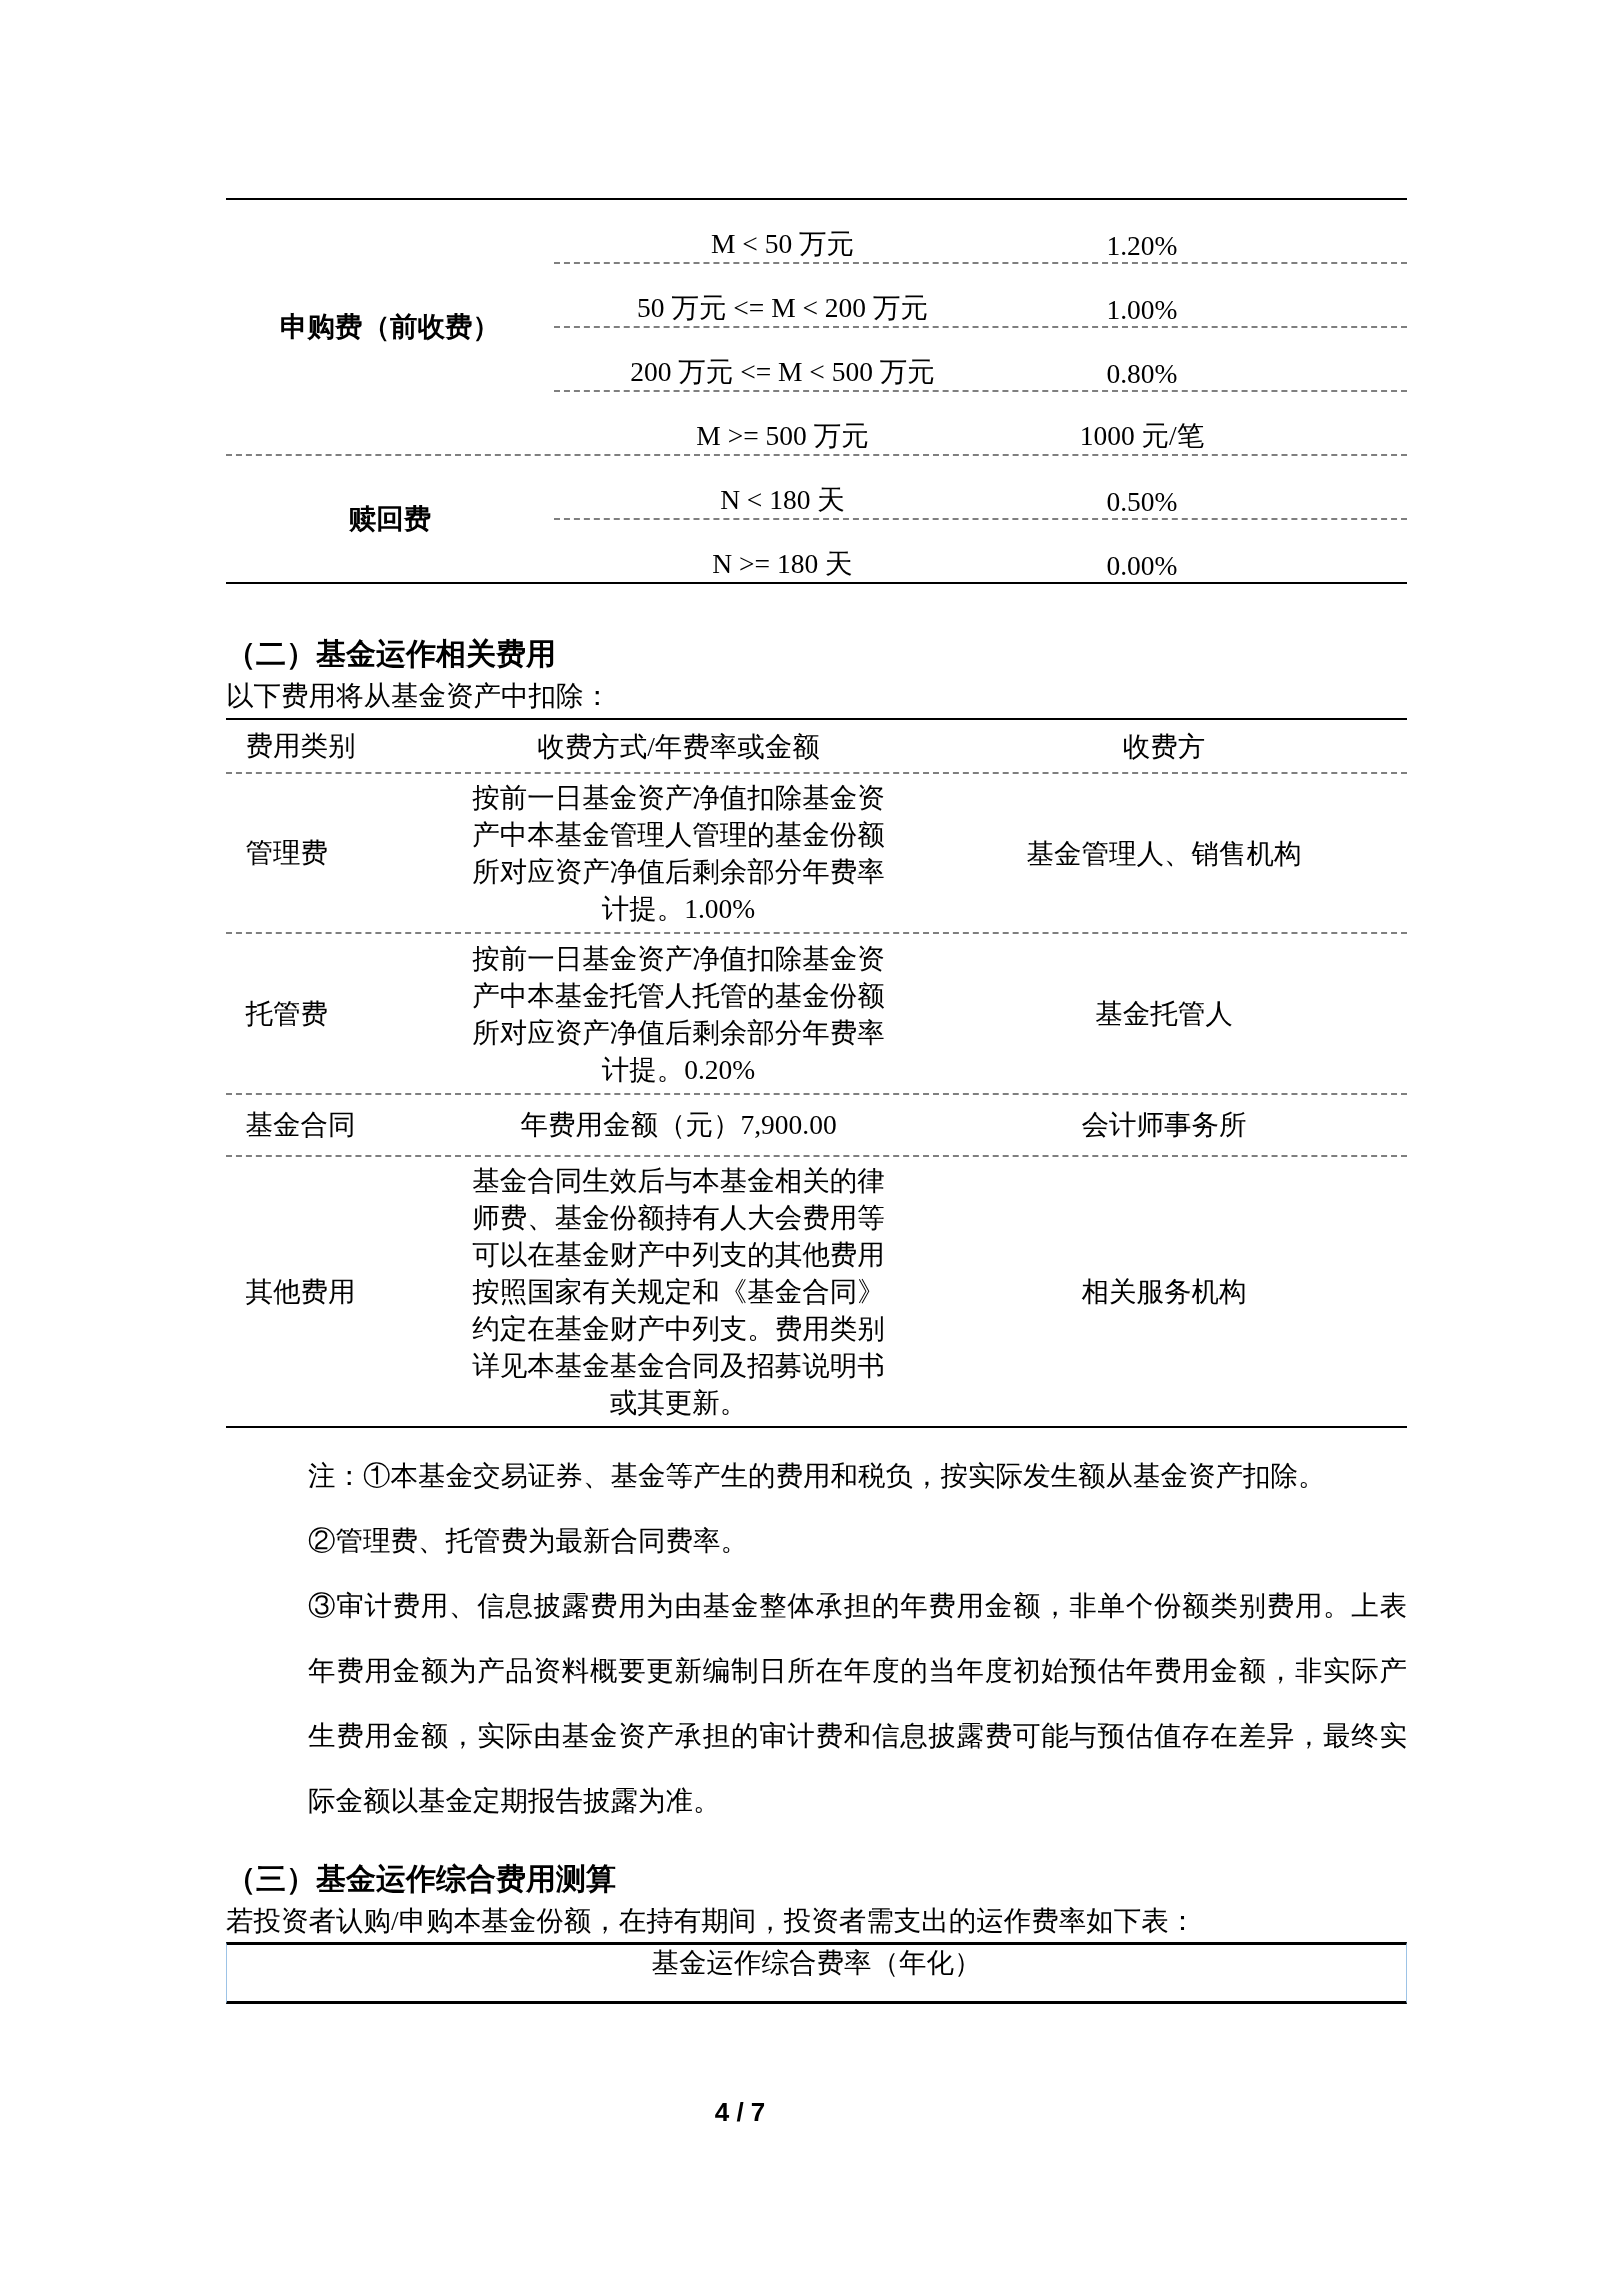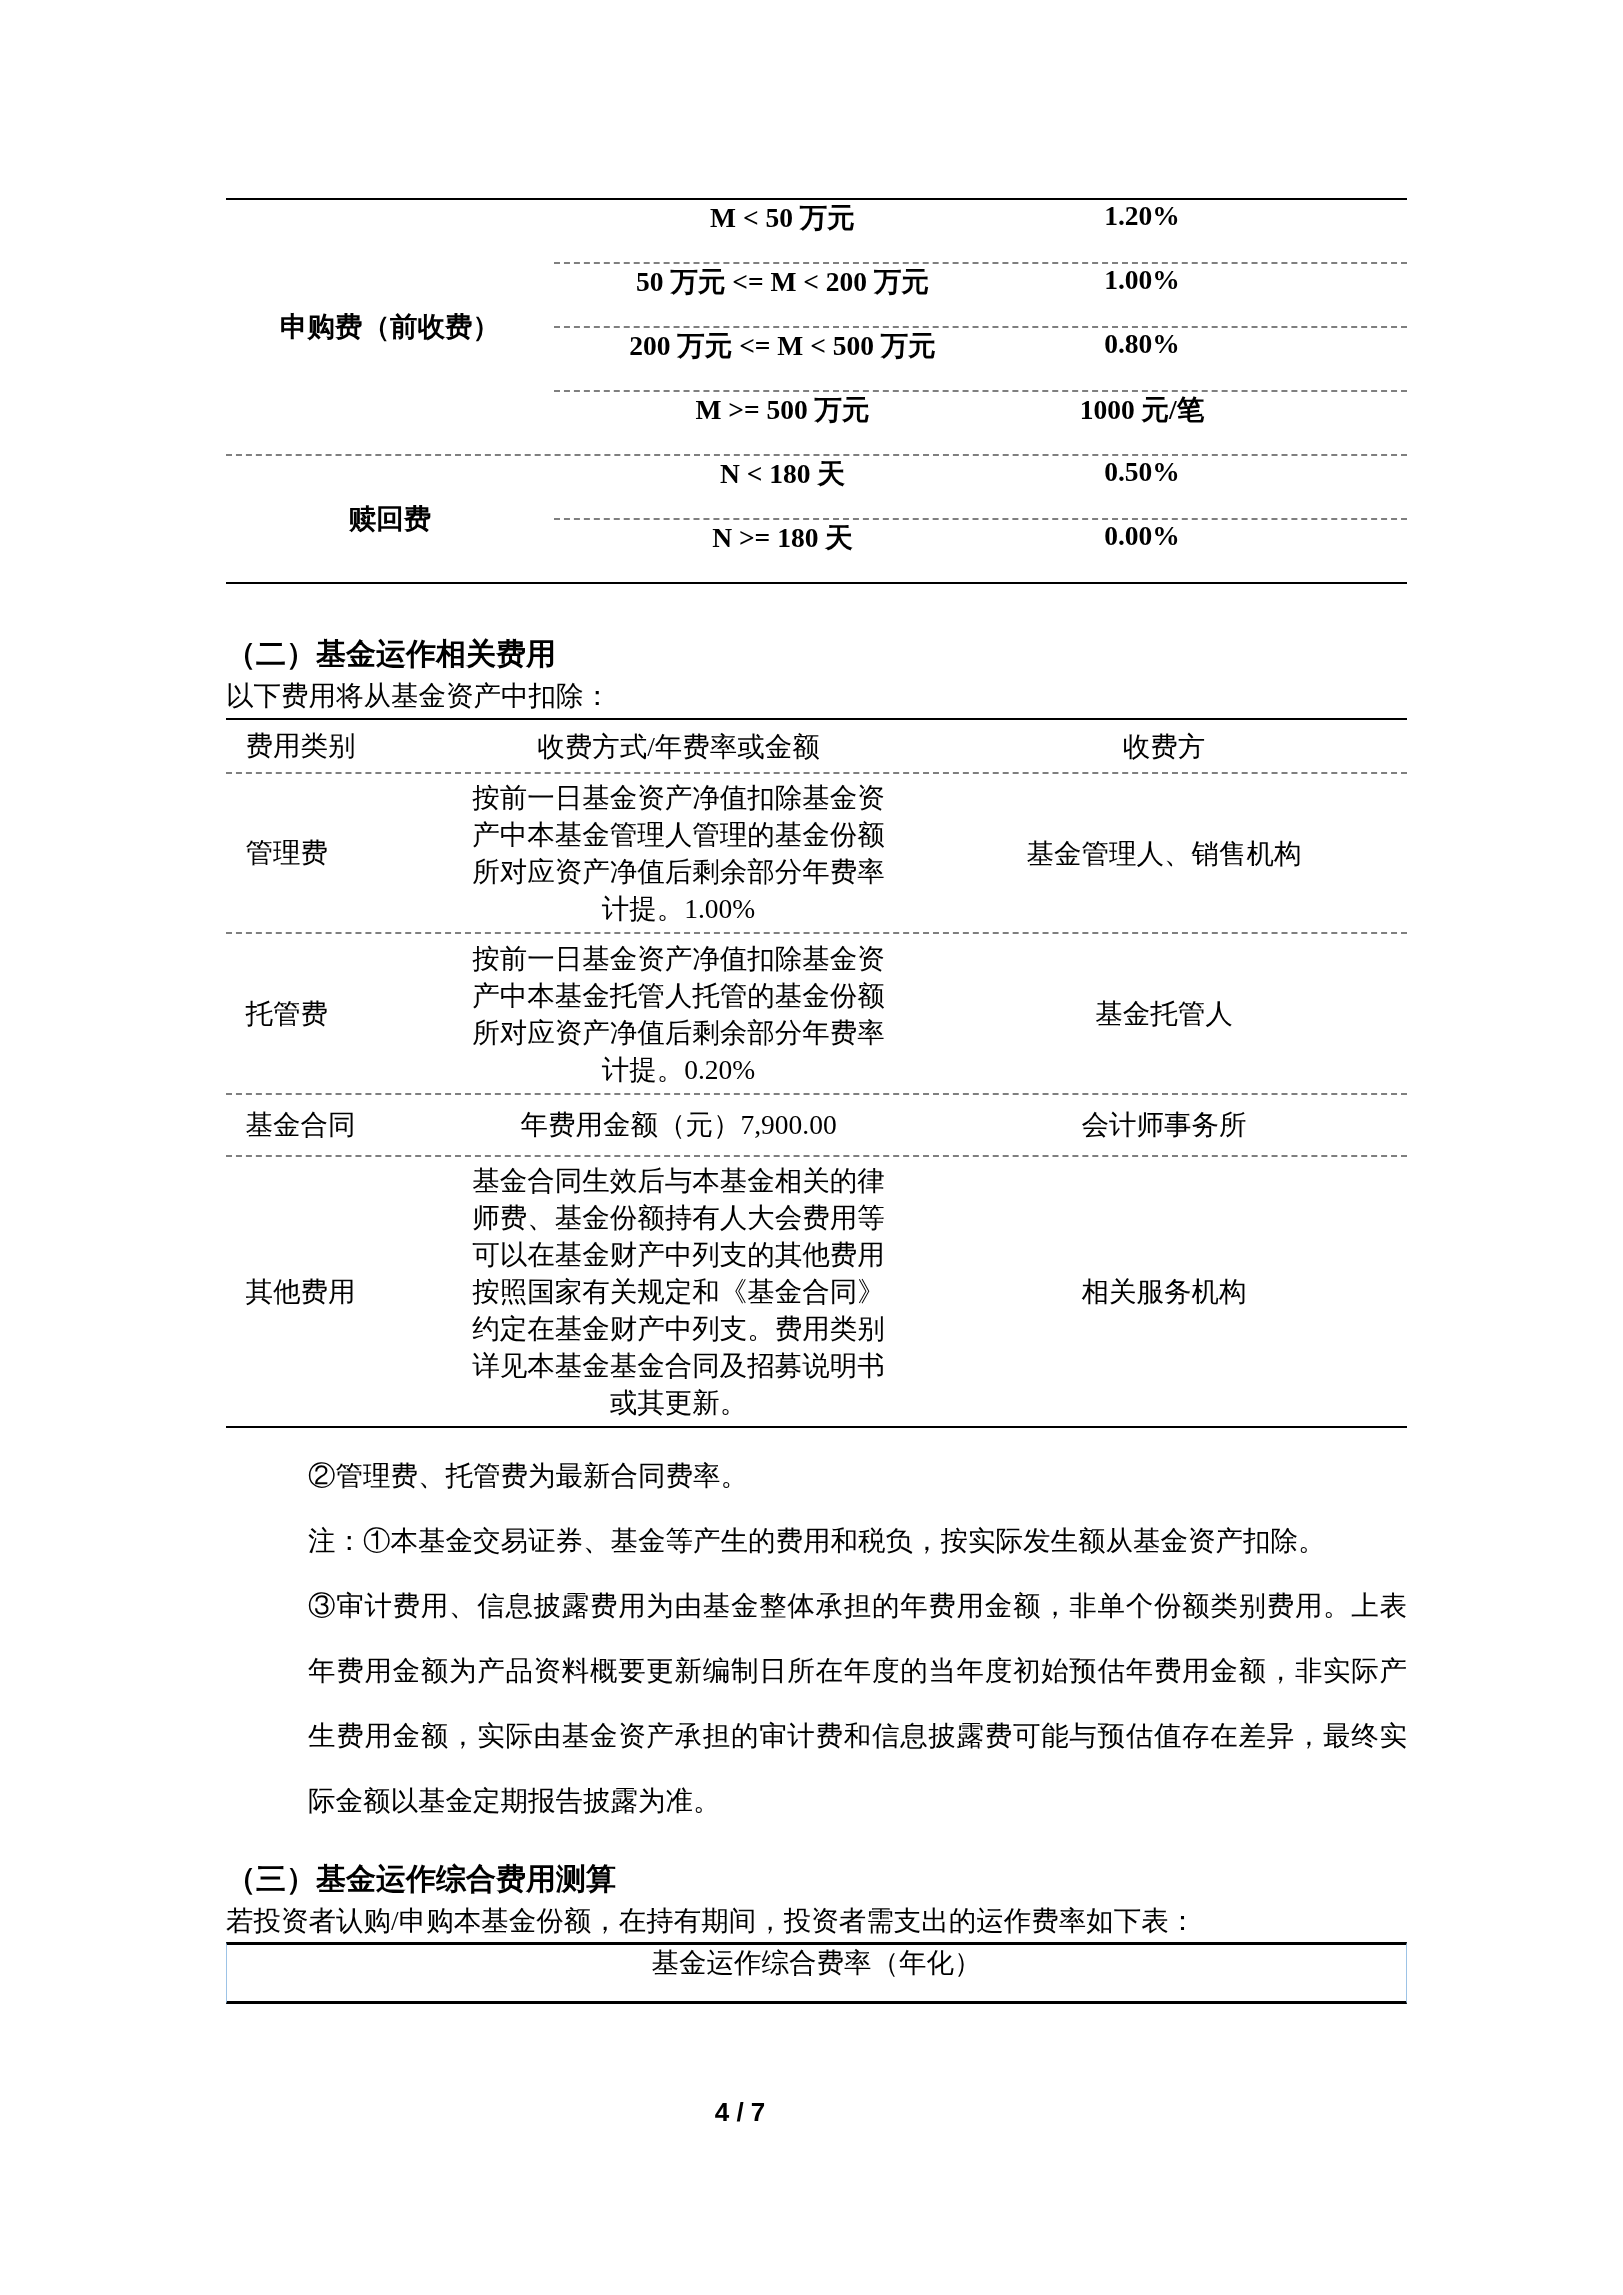--- a/index.html
+++ b/index.html
@@ -23,21 +23,21 @@
   }
   .t1-group{display:flex;}
   .t1-group.first{border-bottom:2px dashed #7f7f7f;}
   .t1-label{
     width:328px;flex:0 0 328px;
     display:flex;align-items:center;justify-content:center;
     text-align:center;
     font-weight:bold;
   }
   .t1-rows{flex:1;display:flex;flex-direction:column;}
-  .t1-row{display:flex;height:62px;align-items:flex-start;font-weight:bold;}
+  .t1-row{display:flex;height:62px;align-items:flex-end;}
   .t1-row + .t1-row{border-top:2px dashed #7f7f7f;}
   .t1-cond{width:457px;flex:0 0 457px;text-align:center;}
   .t1-rate{width:396px;flex:0 0 396px;text-align:center;box-sizing:border-box;padding-right:134px;}
   
   .sec-heading{
     margin-top:51px;
     font-family:"Liberation Sans","DejaVu Sans",sans-serif;
     font-weight:bold;font-size:30px;line-height:37px;
   }
   .sec-intro{margin-top:9.2px;font-size:27.5px;line-height:29px;}
@@ -144,22 +144,22 @@
         <div class="t2-c3">会计师事务所</div>
       </div>
       <div class="t2-row">
         <div class="t2-c1">其他费用</div>
         <div class="t2-c2">基金合同生效后与本基金相关的律师费、基金份额持有人大会费用等可以在基金财产中列支的其他费用按照国家有关规定和《基金合同》约定在基金财产中列支。费用类别详见本基金基金合同及招募说明书或其更新。</div>
         <div class="t2-c3">相关服务机构</div>
       </div>
     </div>
 
     <div class="notes">
+      <p>注：①本基金交易证券、基金等产生的费用和税负，按实际发生额从基金资产扣除。</p>
       <p>②管理费、托管费为最新合同费率。</p>
-      <p>注：①本基金交易证券、基金等产生的费用和税负，按实际发生额从基金资产扣除。</p>
       <p>③审计费用、信息披露费用为由基金整体承担的年费用金额，非单个份额类别费用。上表年费用金额为产品资料概要更新编制日所在年度的当年度初始预估年费用金额，非实际产生费用金额，实际由基金资产承担的审计费和信息披露费可能与预估值存在差异，最终实际金额以基金定期报告披露为准。</p>
     </div>
 
     <div class="sec-heading sec3-heading">（三）基金运作综合费用测算</div>
     <div class="sec-intro">若投资者认购/申购本基金份额，在持有期间，投资者需支出的运作费率如下表：</div>
 
     <div class="rate-box">
       <span>基金运作综合费率（年化）</span>
     </div>
 

